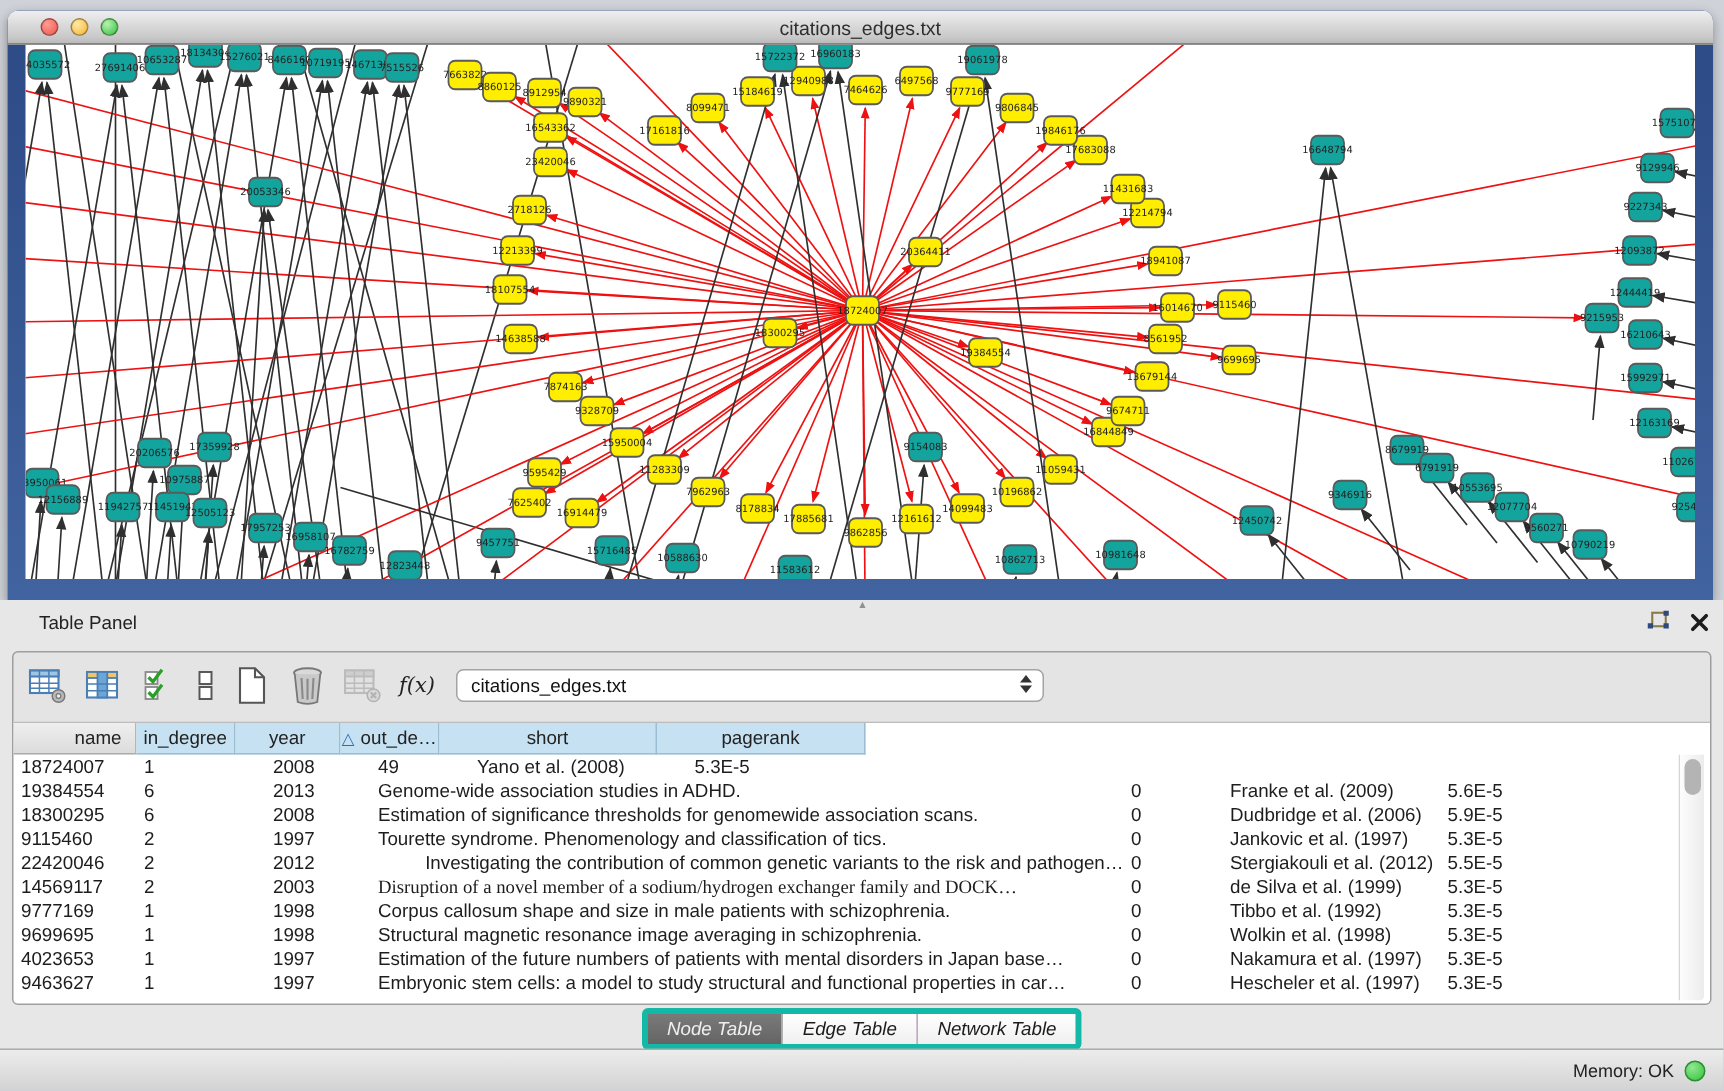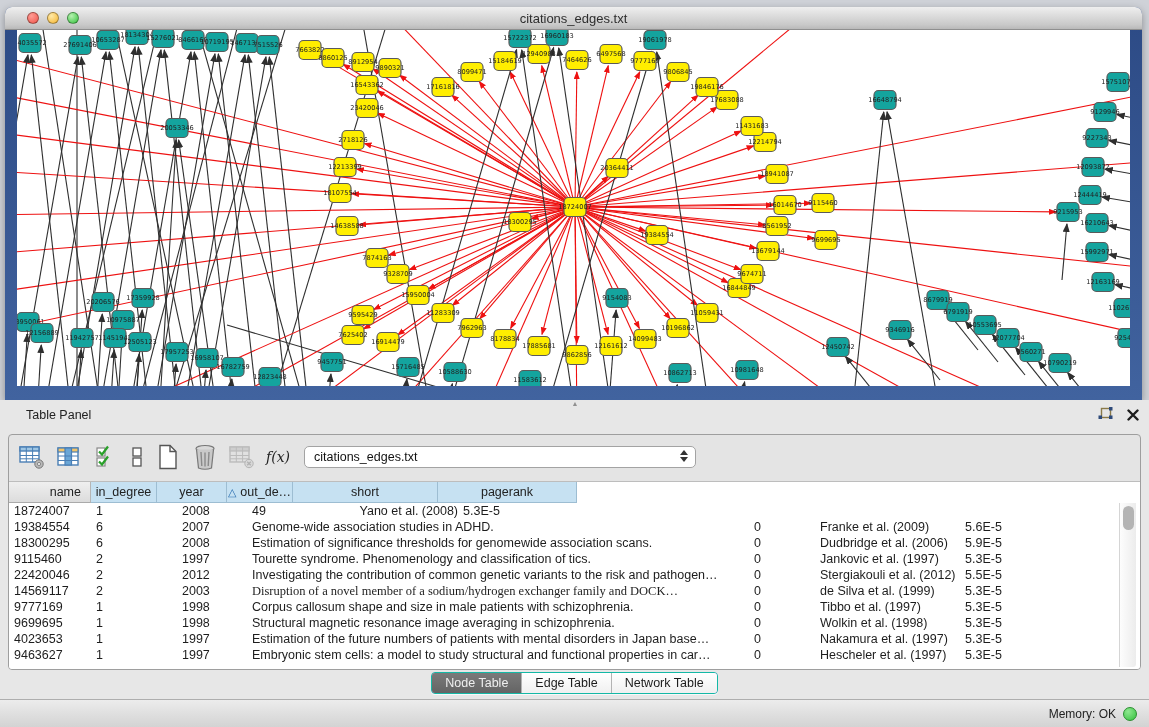--- a/index.html
+++ b/index.html
@@ -49,21 +49,21 @@
     background:#c6e1f2; border-right:1px solid #9dbdd2; border-bottom:1px solid #9dbdd2; overflow:hidden; white-space:nowrap; }
   .th.first { background:linear-gradient(180deg,#efefef,#dcdcdc); border-right:1px solid #b5b5b5; border-bottom:1px solid #aaa; justify-content:flex-end; padding-right:9px; }
   .sort { color:#2a6fb0; margin-right:4px; font-size:11px; }
   .trow { display:flex; height:16px; }
   .td { font-size:12.5px; color:#1d1d1d; padding-left:5px; white-space:nowrap; overflow:hidden; line-height:16px; }
   .vscroll { position:absolute; right:4px; top:21px; bottom:2px; width:17px;
     background:linear-gradient(90deg,#fdfdfd,#ececec); border-left:1px solid #d5d5d5; border-radius:0 0 3px 0; }
   .vthumb { position:absolute; left:3px; top:3px; width:11px; height:24px; background:#b4b4b4; border-radius:6px; }
 
   .tabbar { position:absolute; left:0; top:272px; width:100%; display:flex; justify-content:center; }
-  .seg { display:inline-flex; border:1px solid #14b8a6; border-radius:4px; overflow:hidden; background:#f0abfc; box-shadow:0 1px 0 rgba(255,255,255,.7); }
+  .seg { display:inline-flex; border:4px solid #14b8a6; border-radius:4px; overflow:hidden; background:#f0abfc; box-shadow:0 1px 0 rgba(255,255,255,.7);font-style:italic; }
   .seg-btn { font-size:12.5px; padding:3px 13px; color:#1c1c1c; border-right:1px solid #b3b3b3; background:linear-gradient(180deg,#ffffff,#f0f0f0); }
   .seg-btn:last-child { border-right:none; }
   .seg-btn.active { background:linear-gradient(180deg,#7a7a7a,#646464); color:#efefef; }
 
   
   .status-bar { position:absolute; left:0; top:699px; width:1149px; height:28px;
     background:linear-gradient(180deg,#ececec,#d3d3d3); border-top:1px solid #aeaeae;
     display:flex; align-items:center; justify-content:flex-end; padding-right:12px; gap:7px; }
   .status-text { font-size:12px; color:#222; }
   .mem-dot { width:14px; height:14px; border-radius:50%; border:1px solid #2a8f2f;
@@ -756,27 +756,27 @@
           <div class="th" style="width: 139px;">
             <span>pagerank</span>
           </div>
         </div>
       <div id="tbody">
           <div class="trow">
             <div class="td" style="width: 82px;">18724007</div>
             <div class="td" style="width: 86px;">1</div>
             <div class="td" style="width: 70px;">2008</div>
             <div class="td" style="width: 66px;">49</div>
-            <div class="td" style="width: 145px; text-align: right;">Yano et al. (2008)</div>
+            <div class="td" style="width: 145px;">Yano et al. (2008)</div>
             <div class="td" style="width: 139px;">5.3E-5</div>
           </div>
           <div class="trow">
             <div class="td" style="width: 82px;">19384554</div>
             <div class="td" style="width: 86px;">6</div>
-            <div class="td" style="width: 70px;">2007</div>
+            <div class="td" style="width: 70px;">2013</div>
             <div class="td" style="width: 502px;">Genome-wide association studies in ADHD.</div>
             <div class="td" style="width: 66px;">0</div>
             <div class="td" style="width: 145px;">Franke et al. (2009)</div>
             <div class="td" style="width: 139px;">5.6E-5</div>
           </div>
           <div class="trow">
             <div class="td" style="width: 82px;">18300295</div>
             <div class="td" style="width: 86px;">6</div>
             <div class="td" style="width: 70px;">2008</div>
             <div class="td" style="width: 502px;">Estimation of significance thresholds for genomewide association scans.</div>
@@ -790,41 +790,41 @@
             <div class="td" style="width: 70px;">1997</div>
             <div class="td" style="width: 502px;">Tourette syndrome. Phenomenology and classification of tics.</div>
             <div class="td" style="width: 66px;">0</div>
             <div class="td" style="width: 145px;">Jankovic et al. (1997)</div>
             <div class="td" style="width: 139px;">5.3E-5</div>
           </div>
           <div class="trow">
             <div class="td" style="width: 82px;">22420046</div>
             <div class="td" style="width: 86px;">2</div>
             <div class="td" style="width: 70px;">2012</div>
-            <div class="td" style="width: 502px;">Investigating the contribution of common genetic variants to the risk and pathogen…</div>
+            <div class="td" style="width: 502px; text-align: right;">Investigating the contribution of common genetic variants to the risk and pathogen…</div>
             <div class="td" style="width: 66px;">0</div>
             <div class="td" style="width: 145px;">Stergiakouli et al. (2012)</div>
             <div class="td" style="width: 139px;">5.5E-5</div>
           </div>
           <div class="trow">
             <div class="td" style="width: 82px;">14569117</div>
             <div class="td" style="width: 86px;">2</div>
             <div class="td" style="width: 70px;">2003</div>
             <div class="td" style="width: 502px; font-family: Liberation Serif, serif;">Disruption of a novel member of a sodium/hydrogen exchanger family and DOCK…</div>
             <div class="td" style="width: 66px;">0</div>
             <div class="td" style="width: 145px;">de Silva et al. (1999)</div>
             <div class="td" style="width: 139px;">5.3E-5</div>
           </div>
           <div class="trow">
             <div class="td" style="width: 82px;">9777169</div>
             <div class="td" style="width: 86px;">1</div>
             <div class="td" style="width: 70px;">1998</div>
             <div class="td" style="width: 502px;">Corpus callosum shape and size in male patients with schizophrenia.</div>
             <div class="td" style="width: 66px;">0</div>
-            <div class="td" style="width: 145px;">Tibbo et al. (1997)</div>
+            <div class="td" style="width: 145px;">Tibbo et al. (1992)</div>
             <div class="td" style="width: 139px;">5.3E-5</div>
           </div>
           <div class="trow">
             <div class="td" style="width: 82px;">9699695</div>
             <div class="td" style="width: 86px;">1</div>
             <div class="td" style="width: 70px;">1998</div>
             <div class="td" style="width: 502px;">Structural magnetic resonance image averaging in schizophrenia.</div>
             <div class="td" style="width: 66px;">0</div>
             <div class="td" style="width: 145px;">Wolkin et al. (1998)</div>
             <div class="td" style="width: 139px;">5.3E-5</div>

